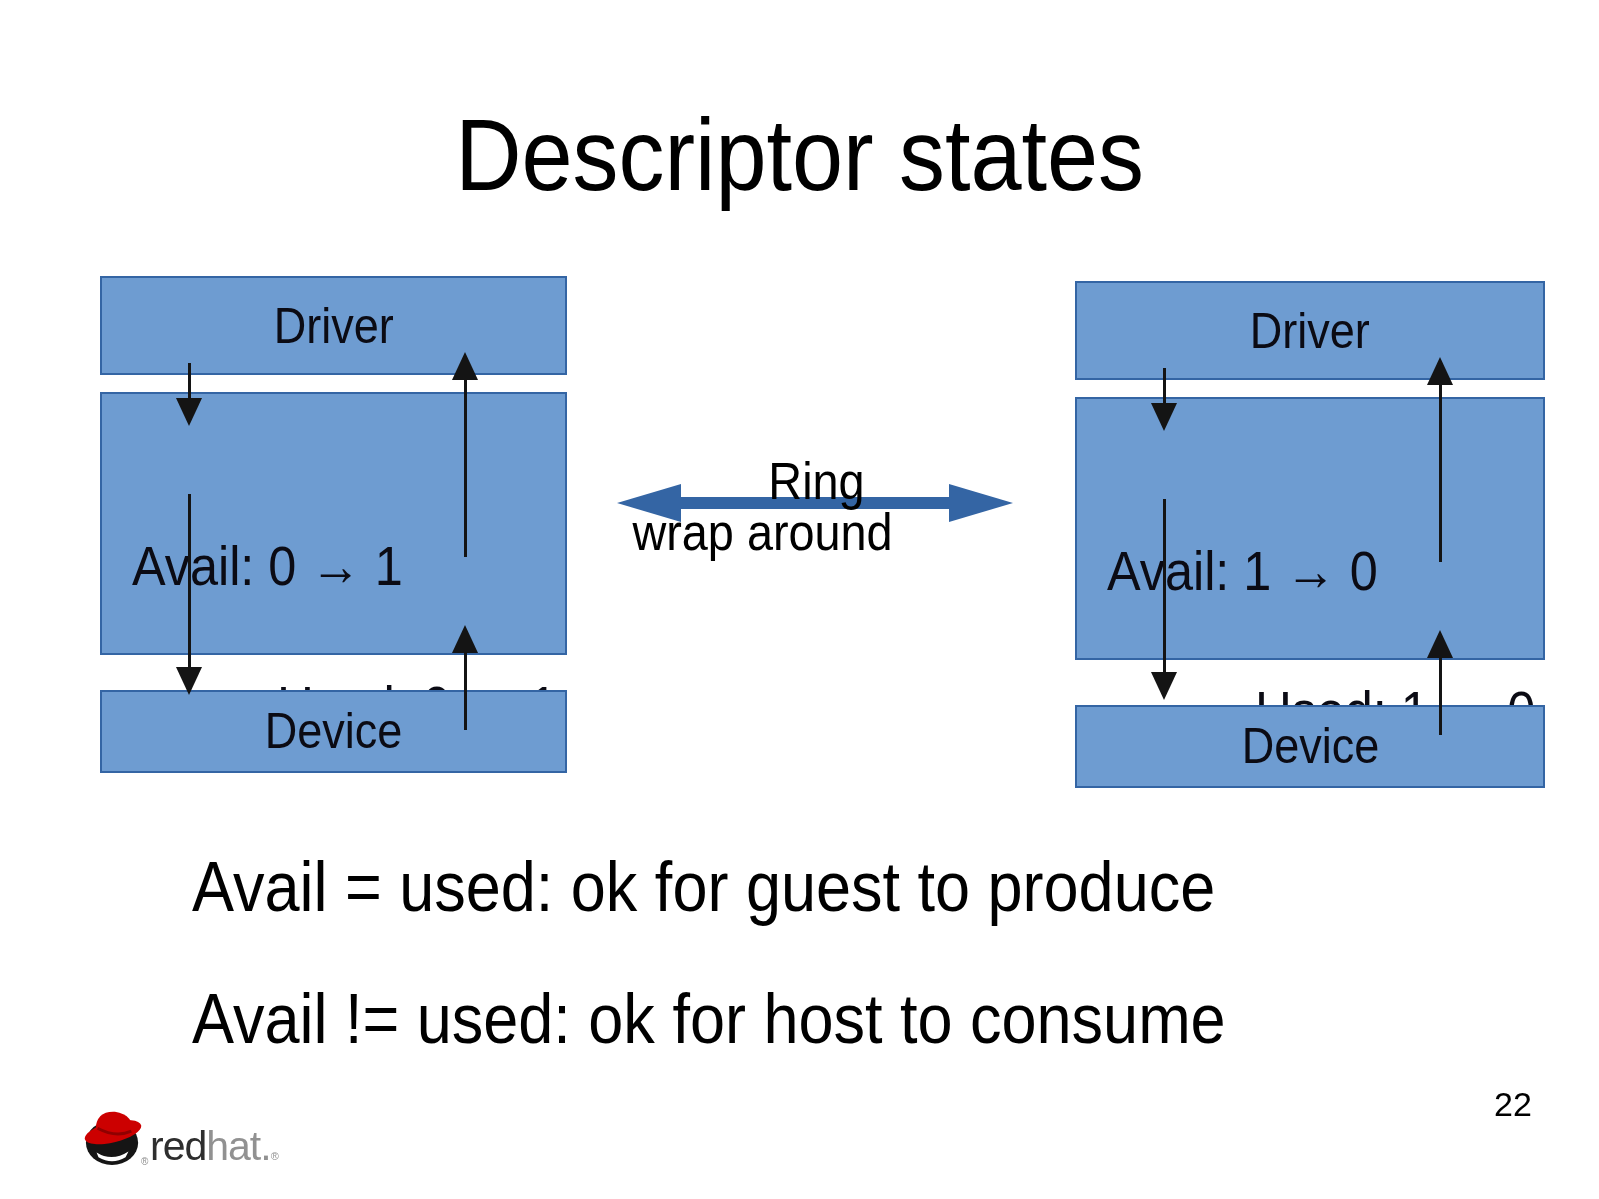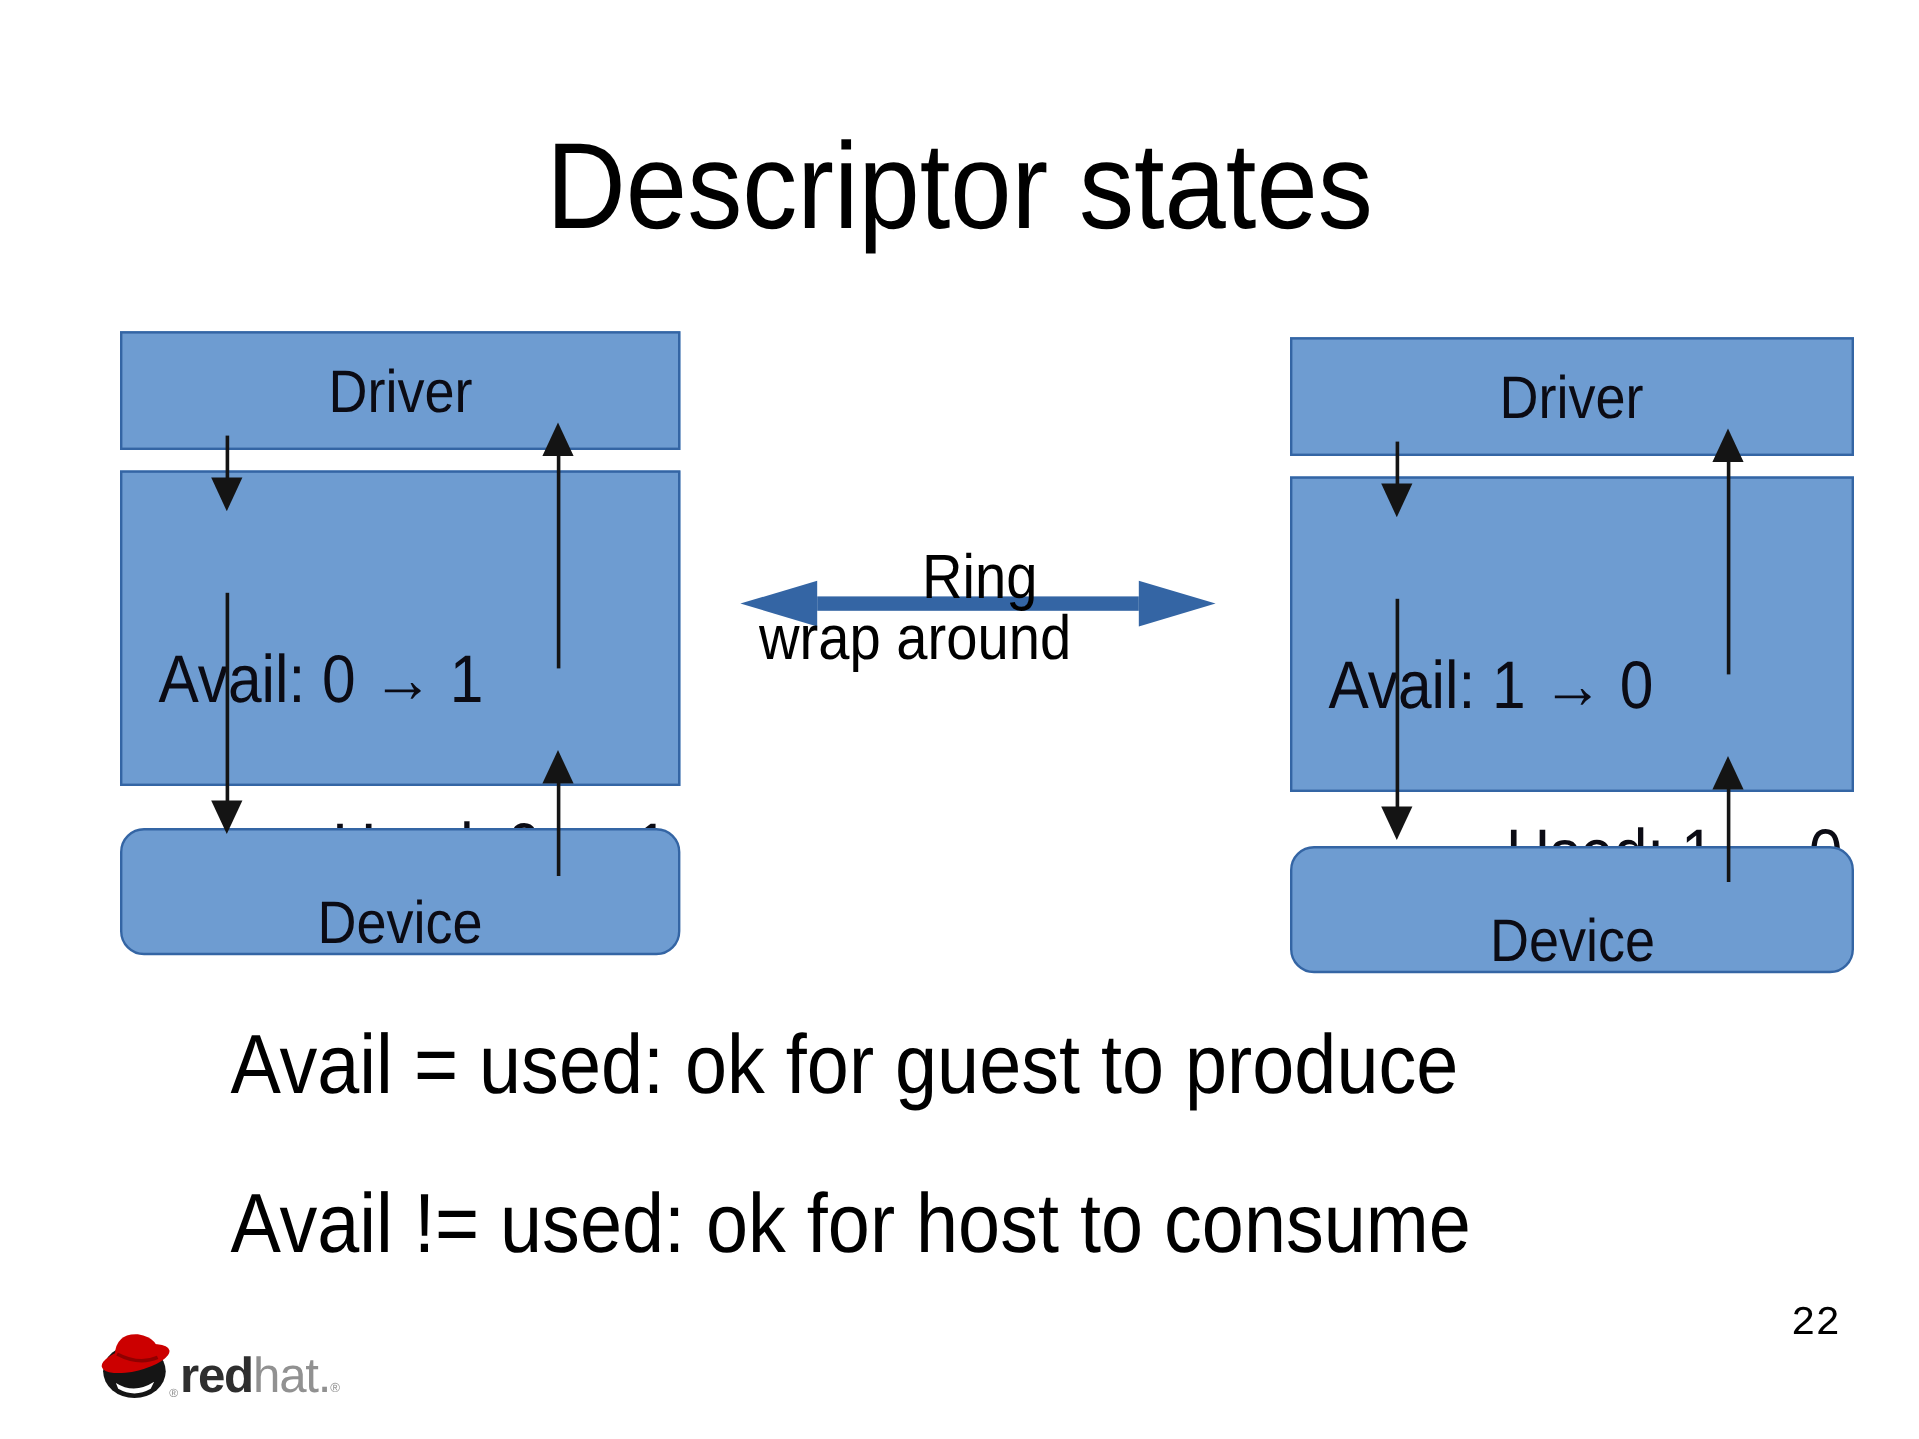--- a/index.html
+++ b/index.html
@@ -23,21 +23,21 @@
   .diagram.right{left:1075px;top:281px;width:470px;height:509px;}
 
   .box{
     position:absolute;left:0;width:100%;
     background:var(--box-fill,#6E9CD1);
     border:2px solid var(--box-border,#3465A4);
     box-sizing:border-box;
   }
   .box.driver{top:0;height:99px;display:flex;align-items:center;justify-content:center;}
   .box.ring {top:116px;height:263px;padding-left:47px;}
-  .box.device{top:414px;height:106px;display:flex;align-items:flex-end;justify-content:center;padding-top:14px;border-radius:20px;}
+  .box.device{top:414px;height:83px;display:flex;align-items:flex-start;justify-content:center;padding-top:14px;}
   .diagram.right .box.device{top:424px;}
   .boxlabel{font-size:50px;line-height:1;color:#0b0b14;}
   .availlabel{position:absolute;left:30px;top:144px;font-size:56px;line-height:1;color:#0b0b14;}
   .usedlabel{position:absolute;right:8px;top:284px;font-size:56px;line-height:1;color:#0b0b14;text-align:right;}
 
   
   .varrow{position:absolute;width:26px;}
   .varrow .shaft{position:absolute;left:12px;width:3px;background:var(--arrow-ink,#141414);}
   .varrow .head{position:absolute;left:0;width:0;height:0;
     border-left:13px solid transparent;border-right:13px solid transparent;}
@@ -60,26 +60,26 @@
   .harrow .hhead{width:0;height:0;border-top:19px solid transparent;border-bottom:19px solid transparent;}
   .harrow .hhead.lft{border-right:64px solid var(--ring-arrow,#3465A4);}
   .harrow .hhead.rgt{border-left:64px solid var(--ring-arrow,#3465A4);}
   .harrow .hshaft{flex:1;height:12px;margin-top:13px;background:var(--ring-arrow,#3465A4);}
 
   .note{position:absolute;left:148px;font-size:70px;line-height:1;color:#000;margin-left:44px;}
   .note.n1{top:852px;}
   .note.n2{top:984px;}
 
   .pagenum{position:absolute;left:1483px;top:1085px;width:60px;text-align:center;
-    font-family:Liberation Mono, monospace;font-size:34px;color:#000;}
+    font-family:Liberation Sans, sans-serif;font-size:34px;color:#000;}
 
   .logo{position:absolute;left:84px;top:1104px;width:220px;height:70px;}
   .logo svg{position:absolute;left:0;top:2px;}
   .brand{position:absolute;left:66px;top:22px;font-size:41px;line-height:1;letter-spacing:-1px;}
-  .brand .b1{font-weight:bold;color:var(--brand-dark,#2e2e2e);}
+  .brand .b1{font-weight:normal;color:var(--brand-dark,#2e2e2e);}
   .brand .b2{color:var(--brand-gray,#919191);}
   .brand .dot{color:var(--brand-gray,#919191);}
   .brand .reg{font-size:11px;color:var(--brand-gray,#919191);vertical-align:baseline;}
   .icon-reg{position:absolute;left:57px;top:52px;font-size:10px;color:#8a8a8a;}
 </style>
 </head>
 <body>
 
 <div class="slide">
 

